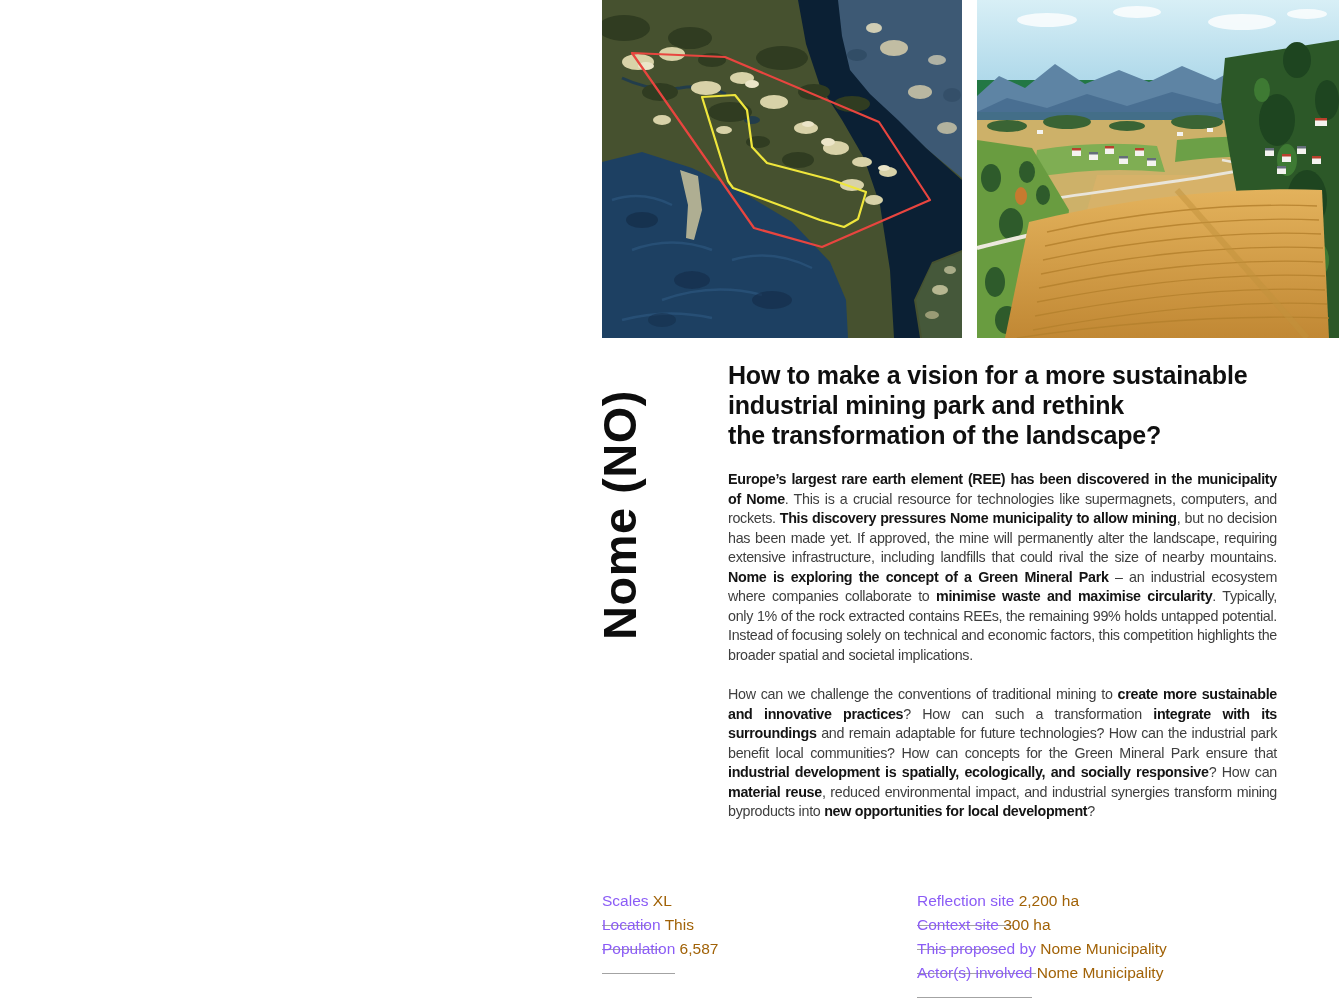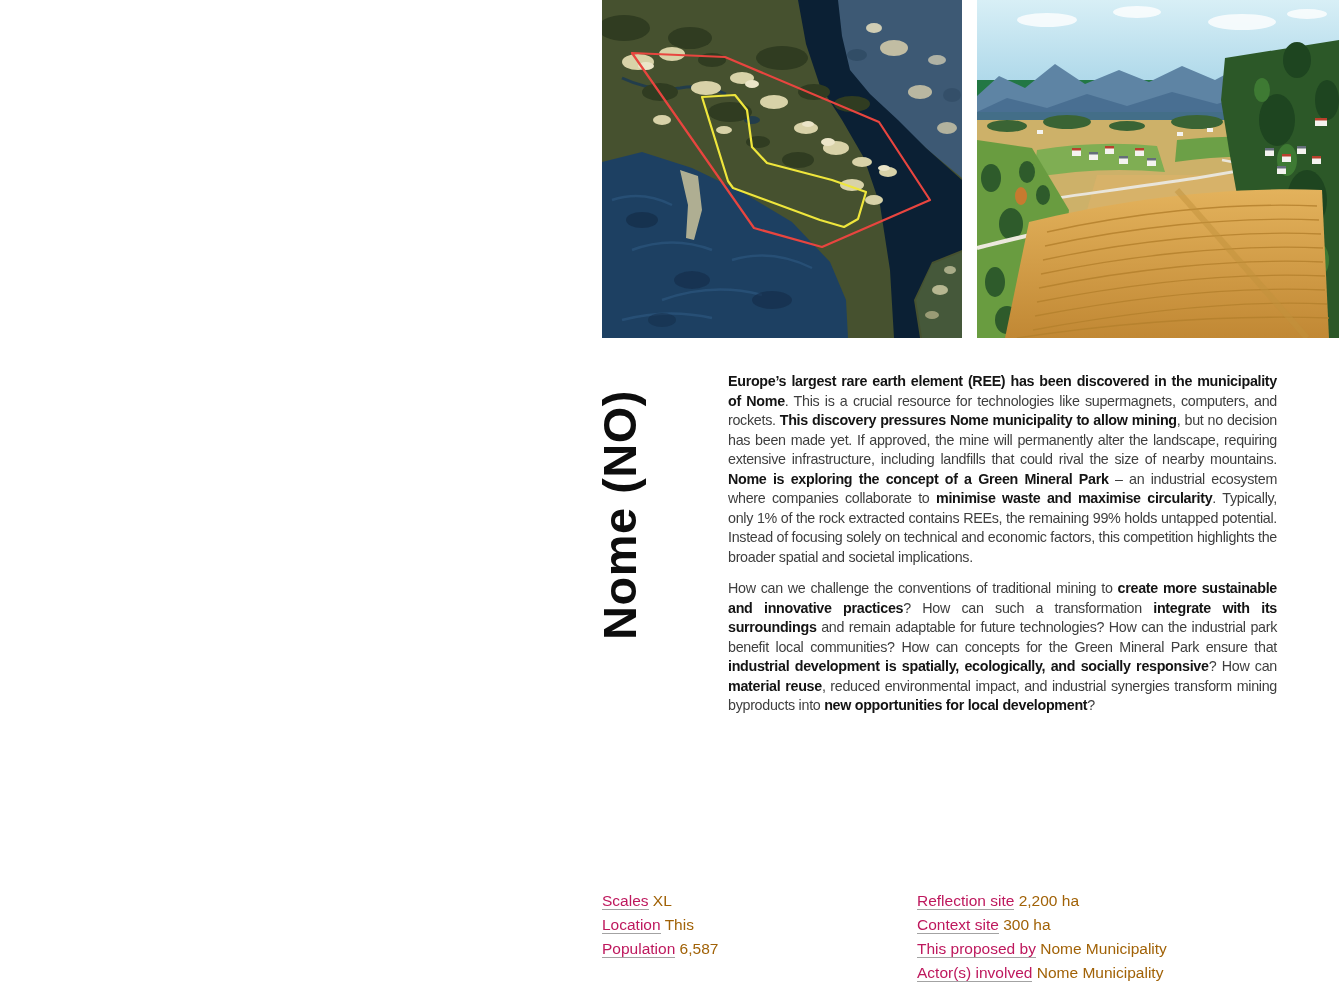--- a/index.html
+++ b/index.html
@@ -25,30 +25,30 @@
   .content{position:absolute;left:728px;top:360px;width:549px}
   h1{
     margin:0;font-size:25px;line-height:30px;font-weight:700;color:#0f0f0f;
     letter-spacing:-0.2px;white-space:pre-line;
   }
   .slabel{
     display:inline-block;margin-top:13px;font-size:15.5px;color:#5c5c5c;
     padding-bottom:3px;border-bottom:1px solid #a3a3a3;
   }
   .body-p{
-    margin:12px 0 0;font-size:14.3px;line-height:19.5px;color:#3e3e3e;
+    margin:20px 0 0;font-size:14.3px;line-height:19.5px;color:#3e3e3e;
     text-align:justify;letter-spacing:-0.3px;
   }
   .body-p b{font-weight:700;color:#141414}
 
   .facts{position:absolute;top:892px;font-size:15.5px;color:#2e2e2e}
   .facts.fleft{left:602px}
   .facts.fright{left:917px}
   .fact{margin-bottom:6px;line-height:18px}
-  .fact .lbl{color:#be185d;border-bottom:1px solid #a3a3a3;padding-bottom:0}
+  .fact .lbl{color:#8b5cf6;border-bottom:1px solid #a3a3a3;padding-bottom:16px}
   .fact .val{color:#a16207}
 </style>
 </head>
 <body>
 
 <div class="images-row">
 
   <div class="photo left" aria-label="Satellite map of Nome municipality with site boundary outlines">
     <svg width="360" height="338" viewBox="0 0 360 338" preserveAspectRatio="none">
       <rect width="360" height="338" fill="#46512f"></rect>
@@ -235,20 +235,23 @@
             <rect x="300" y="166" width="9" height="2.5"></rect>
         </g>
       </g>
     </svg>
   </div>
 </div>
 
 <div class="vtitle">Nome (NO)</div>
 
 <div class="content">
+  <h1>How to make a vision for a more sustainable
+industrial mining park and rethink
+the transformation of the landscape?</h1>
 
   <p class="body-p"><b>Europe’s largest rare earth element (REE) has been discovered in the municipality of Nome</b><span>. This is a crucial resource for technologies like supermagnets, computers, and rockets. </span><b>This discovery pressures Nome municipality to allow mining</b><span>, but no decision has been made yet. If approved, the mine will permanently alter the landscape, requiring extensive infrastructure, including landfills that could rival the size of nearby mountains. </span><b>Nome is exploring the concept of a Green Mineral Park</b><span> – an industrial ecosystem where companies collaborate to </span><b>minimise waste and maximise circularity</b><span>. Typically, only 1% of the rock extracted contains REEs, the remaining 99% holds untapped potential. Instead of focusing solely on technical and economic factors, this competition highlights the broader spatial and societal implications.</span></p>
 
   <p class="body-p"><span>How can we challenge the conventions of traditional mining to </span><b>create more sustainable and innovative practices</b><span>? How can such a transformation </span><b>integrate with its surroundings</b><span> and remain adaptable for future technologies? How can the industrial park benefit local communities? How can concepts for the Green Mineral Park ensure that </span><b>industrial development is spatially, ecologically, and socially responsive</b><span>? How can </span><b>material reuse</b><span>, reduced environmental impact, and industrial synergies transform mining byproducts into </span><b>new opportunities for local development</b><span>?</span></p>
 </div>
 
 <div class="facts fleft">
   <div class="fact">
     <span class="lbl">Scales</span>
     <span class="val">XL</span>

